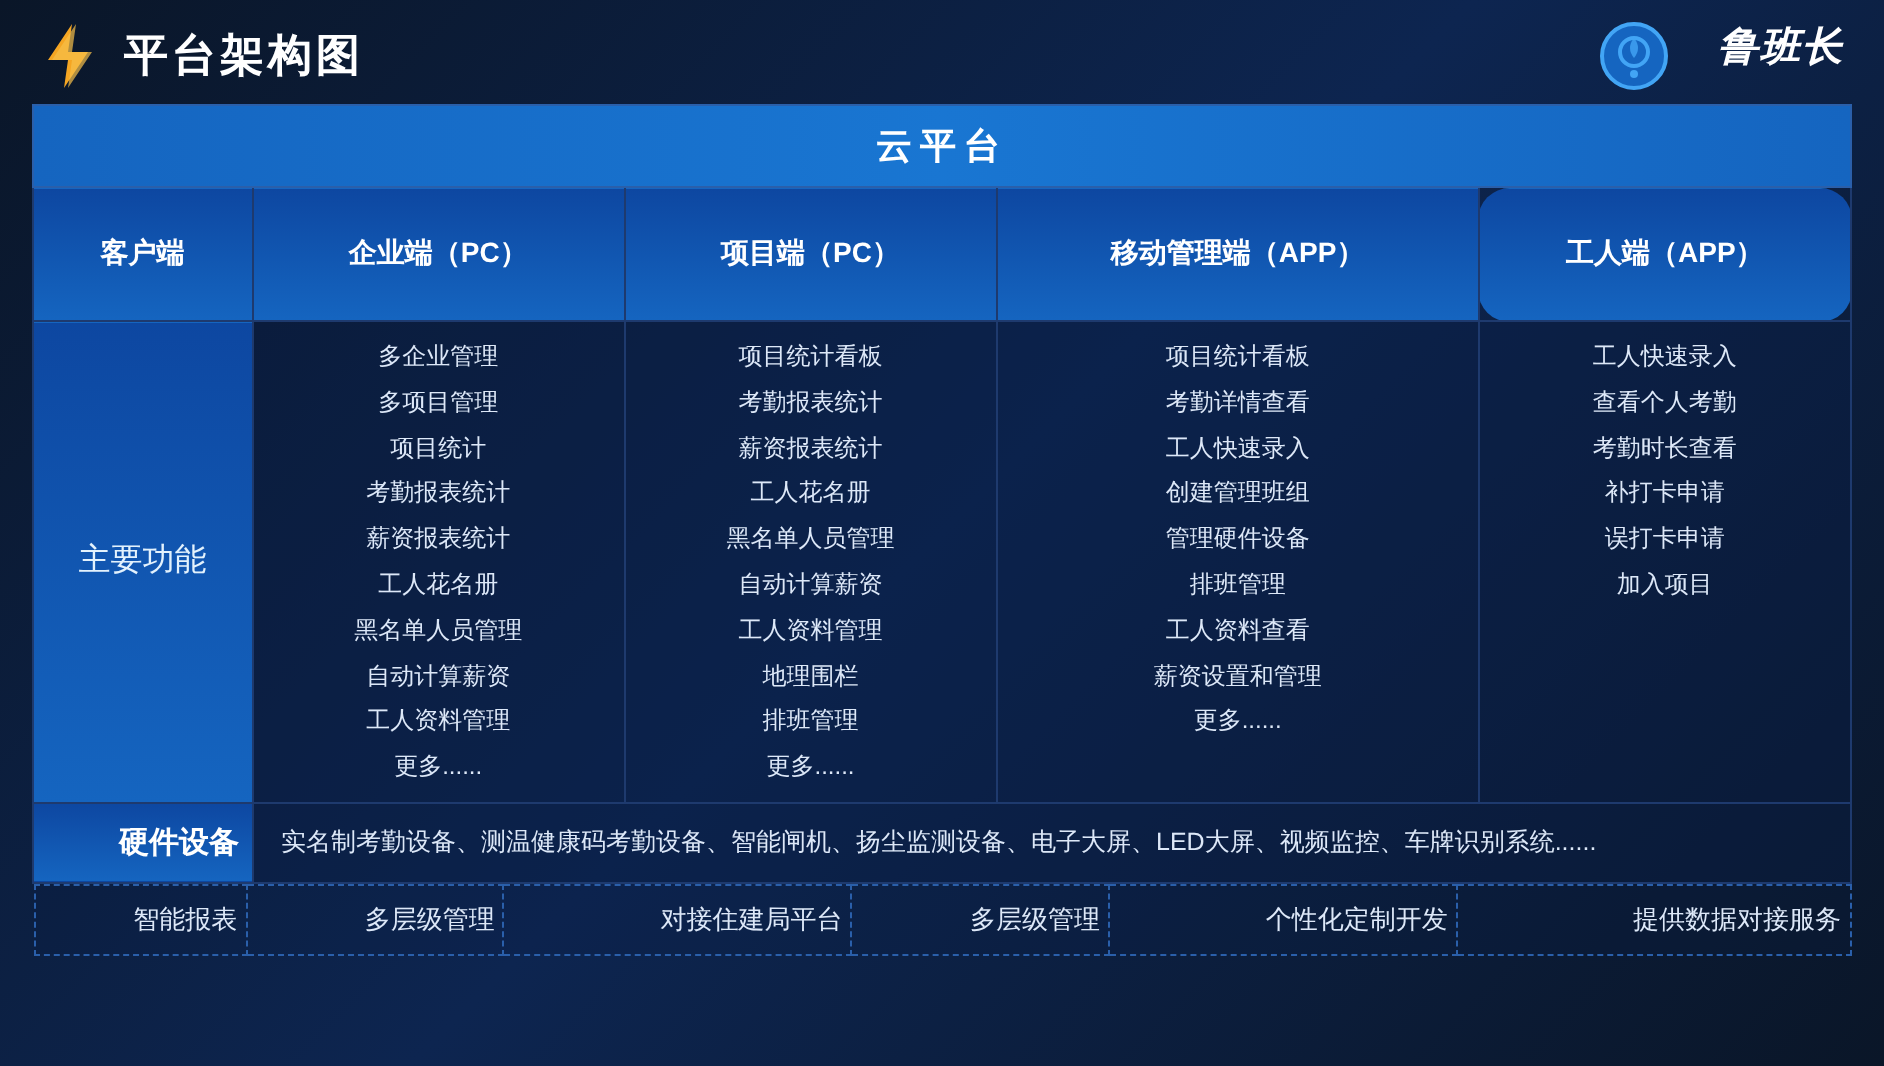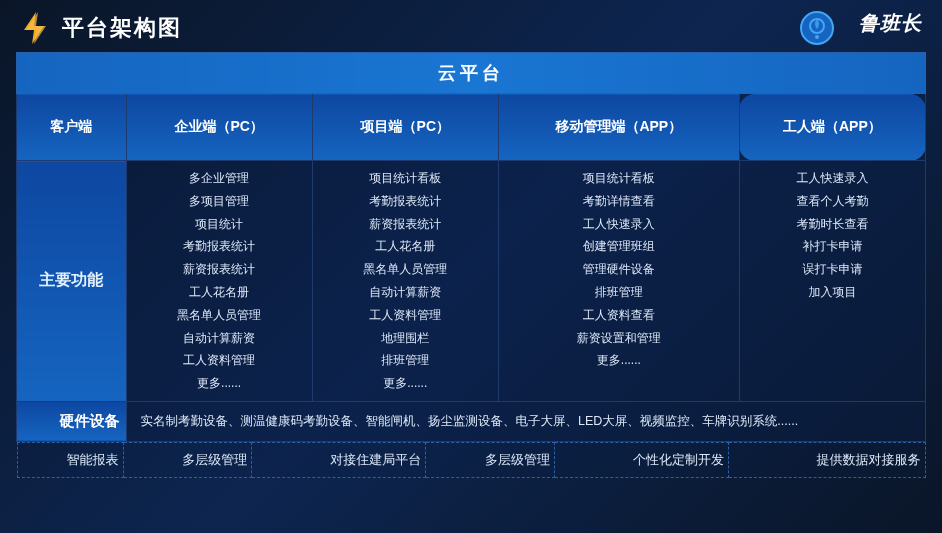--- a/index.html
+++ b/index.html
@@ -73,21 +73,21 @@
       text-align: center;
       font-size: 14px;
       font-weight: bold;
       padding: 24px 4px;
       border: 1px solid #1e3a6e;
       color: #fff;
     }
     .col-header-main {
       background: linear-gradient(180deg, #0d47a1 0%, #1565c0 100%);
       font-size: 16px;
-      font-weight: bold;
+      font-weight: normal;
       text-align: center;
       vertical-align: middle;
       border: 1px solid #1e3a6e;
       color: #e3f2fd;
     }
 
     
     .content-cell {
       vertical-align: top;
       padding: 6px 8px;

